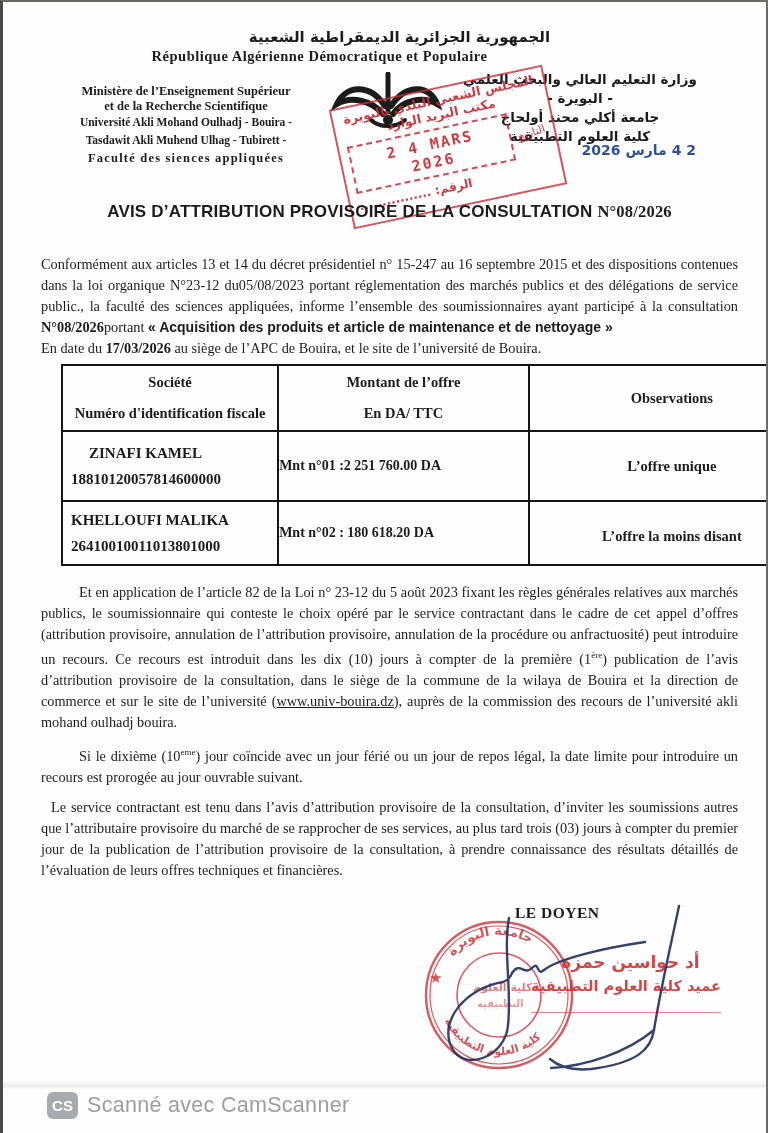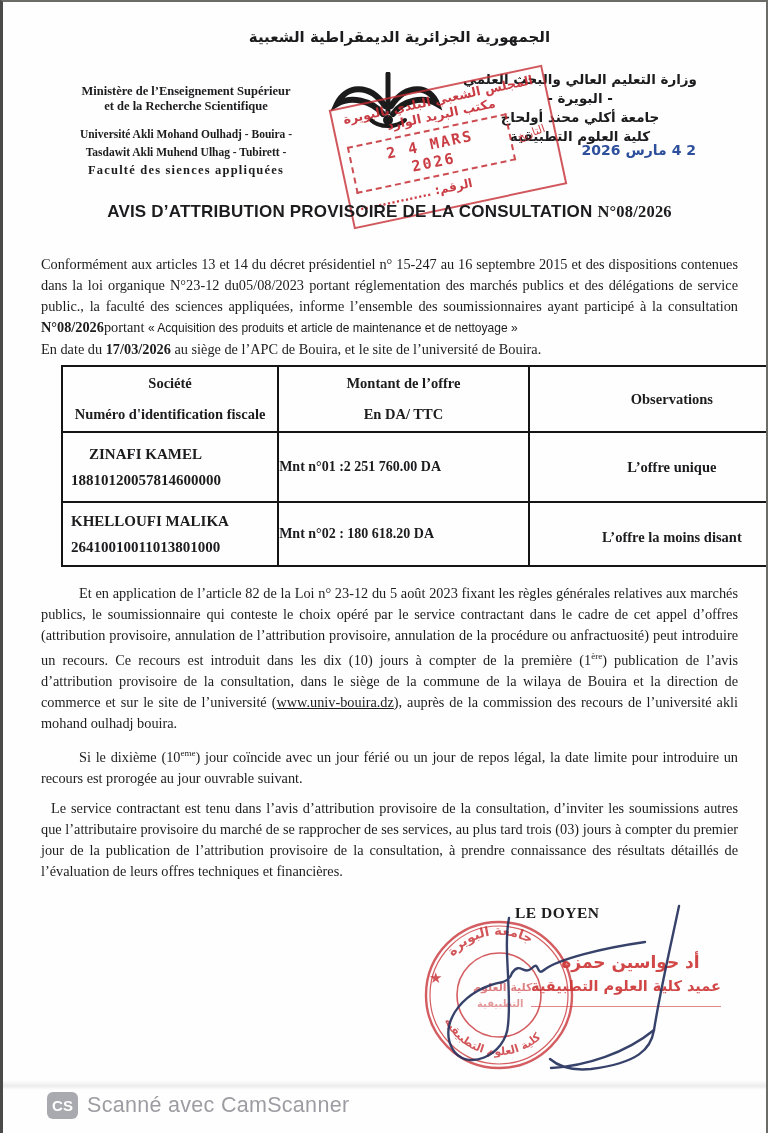--- a/index.html
+++ b/index.html
@@ -11,21 +11,21 @@
     border-left:3px solid #4a4a48; border-right:2px solid #6b6b68; border-top:2px solid #6b6b68;
   }
   
   .ar { font-family:"DejaVu Sans", sans-serif; direction:rtl; }
   .arabic-republic { position:absolute; top:26px; left:120px; right:90px; text-align:center;
     font-size:15px; font-weight:bold; letter-spacing:1px; }
   .republic { position:absolute; top:46px; left:0; right:130px; text-align:center;
     font-size:14.5px; font-weight:bold; letter-spacing:.5px; }
   .ministry-left { position:absolute; top:82px; left:58px; width:250px; text-align:center; }
   .ministry-left .l1,.ministry-left .l2 { font-weight:bold; font-size:12.5px; line-height:15px; }
-  .ministry-left .l3 { font-weight:bold; font-size:11.5px; line-height:17px; margin-top:12px; }
+  .ministry-left .l3 { font-weight:bold; font-size:11.5px; line-height:17px; margin-top:0; }
   .ministry-left .l4 { font-weight:bold; font-size:11.5px; line-height:18px; }
   .ministry-left .l5 { font-weight:bold; font-size:12.5px; line-height:19px; letter-spacing:1.2px; }
   .ministry-right { position:absolute; top:68px; right:66px; width:240px; text-align:center;
     font-size:13.5px; line-height:19px; font-weight:bold; }
   .blue-date { position:absolute; top:140px; right:70px; font-size:14px; font-weight:bold;
     color:#2d4f9c; font-family:"DejaVu Sans", sans-serif; letter-spacing:1px; }
   
   .emblem { position:absolute; top:70px; left:328px; }
   
   .stamp {
@@ -41,21 +41,21 @@
     font-family:"DejaVu Sans Mono", monospace; font-size:15px; font-weight:bold; letter-spacing:2px; }
   .stamp-datelabel { font-size:11px; transform:rotate(-8deg); }
   .stamp-num { margin-top:6px; font-size:12px; font-weight:bold; text-align:left; direction:rtl; }
   
   .doc-body { position:absolute; top:200px; left:38px; right:28px; }
   .title { text-align:center; font-family:"Liberation Sans", sans-serif; font-weight:bold;
     font-size:17px; letter-spacing:.2px; margin-bottom:32px; }
   .title .tnum { font-family:"Liberation Serif", serif; font-size:16.5px; }
   p.block { font-size:14.3px; line-height:21px; text-align:justify; }
   .bold { font-weight:bold; }
-  .boldsans { font-family:"Liberation Sans", sans-serif; font-weight:normal; font-size:12px; }
+  .boldsans { font-family:"Liberation Sans", sans-serif; font-weight:bold; font-size:14px; }
   .ital { font-style:italic; }
   sup.sp { vertical-align:super; font-size:9px; }
   .tight { line-height:18.5px; }
   .indent { text-indent:38px; }
   .indent-sm { text-indent:10px; }
   .url { text-decoration:underline; color:inherit; }
   
   .offers { width:755px; margin:5px 0 16px 20px; border-collapse:collapse; }
   .offers td { border:2.2px solid #151515; vertical-align:middle; }
   .offers .c1 { width:188px; } .offers .c2 { width:218px; } .offers .c3 { width:249px; }
@@ -65,38 +65,39 @@
   .namecell { font-weight:bold; font-size:15px; padding-left:8px; line-height:26px; }
   .amtcell { font-weight:bold; font-size:14px; }
   .obscell { font-weight:bold; font-size:14.5px; text-align:center; }
   .obs-top { vertical-align:top; padding-top:6px; }
   
   .ledoyen { position:absolute; top:902px; left:512px; font-size:15.5px; font-weight:bold;
     letter-spacing:.5px; }
   .sig-red-name { position:absolute; top:948px; left:545px; width:165px; text-align:center;
     color:rgba(205,55,55,.92); font-weight:bold; font-size:17px; line-height:24px; }
   .sig-red-role { position:absolute; top:976px; left:528px; width:190px; text-align:center;
-    color:rgba(205,55,55,.92); font-weight:bold; font-size:14.5px; border-bottom:1.5px solid rgba(205,55,55,.6); padding-bottom:12px; }
+    color:rgba(205,55,55,.92); font-weight:bold; font-size:14.5px; border-bottom:1.5px solid rgba(205,55,55,.6); padding-bottom:18px; }
   .round-stamp { position:absolute; top:915px; left:418px; }
   .sig-ink { position:absolute; top:888px; left:408px; }
   
   .scan-shade { position:absolute; left:0; right:0; top:1078px; height:10px;
     background:linear-gradient(to bottom, rgba(0,0,0,0) 0%, rgba(0,0,0,.07) 60%, rgba(0,0,0,0) 100%); }
   .cs-bar { position:absolute; left:8px; top:1090px; display:flex; align-items:center; gap:9px;
     font-family:"Liberation Sans", sans-serif;padding-left:36px; }
   .cs-badge { width:31px; height:27px; background:#a9a9b0; border-radius:6px; color:#ffffff;
     font-weight:bold; font-size:15px; display:flex; align-items:center; justify-content:center; }
   .cs-label { color:#9c9ca2; font-size:21.5px; letter-spacing:.3px;text-align:center; }
 </style>
 </head>
 <body>
 
 <div class="page">
 
   <div class="arabic-republic ar">الجمهورية الجزائرية الديمقراطية الشعبية</div>
+  <div class="republic">République Algérienne Démocratique et Populaire</div>
 
   <div class="ministry-left">
     <div class="l1">Ministère de l’Enseignement Supérieur</div>
     <div class="l2">et de la Recherche Scientifique</div>
     <div class="l3">Université Akli Mohand Oulhadj - Bouira -</div>
     <div class="l4">Tasdawit Akli Muhend Ulhag - Tubirett -</div>
     <div class="l5">Faculté des siences appliquées</div>
   </div>
 
   <div class="ministry-right ar">

